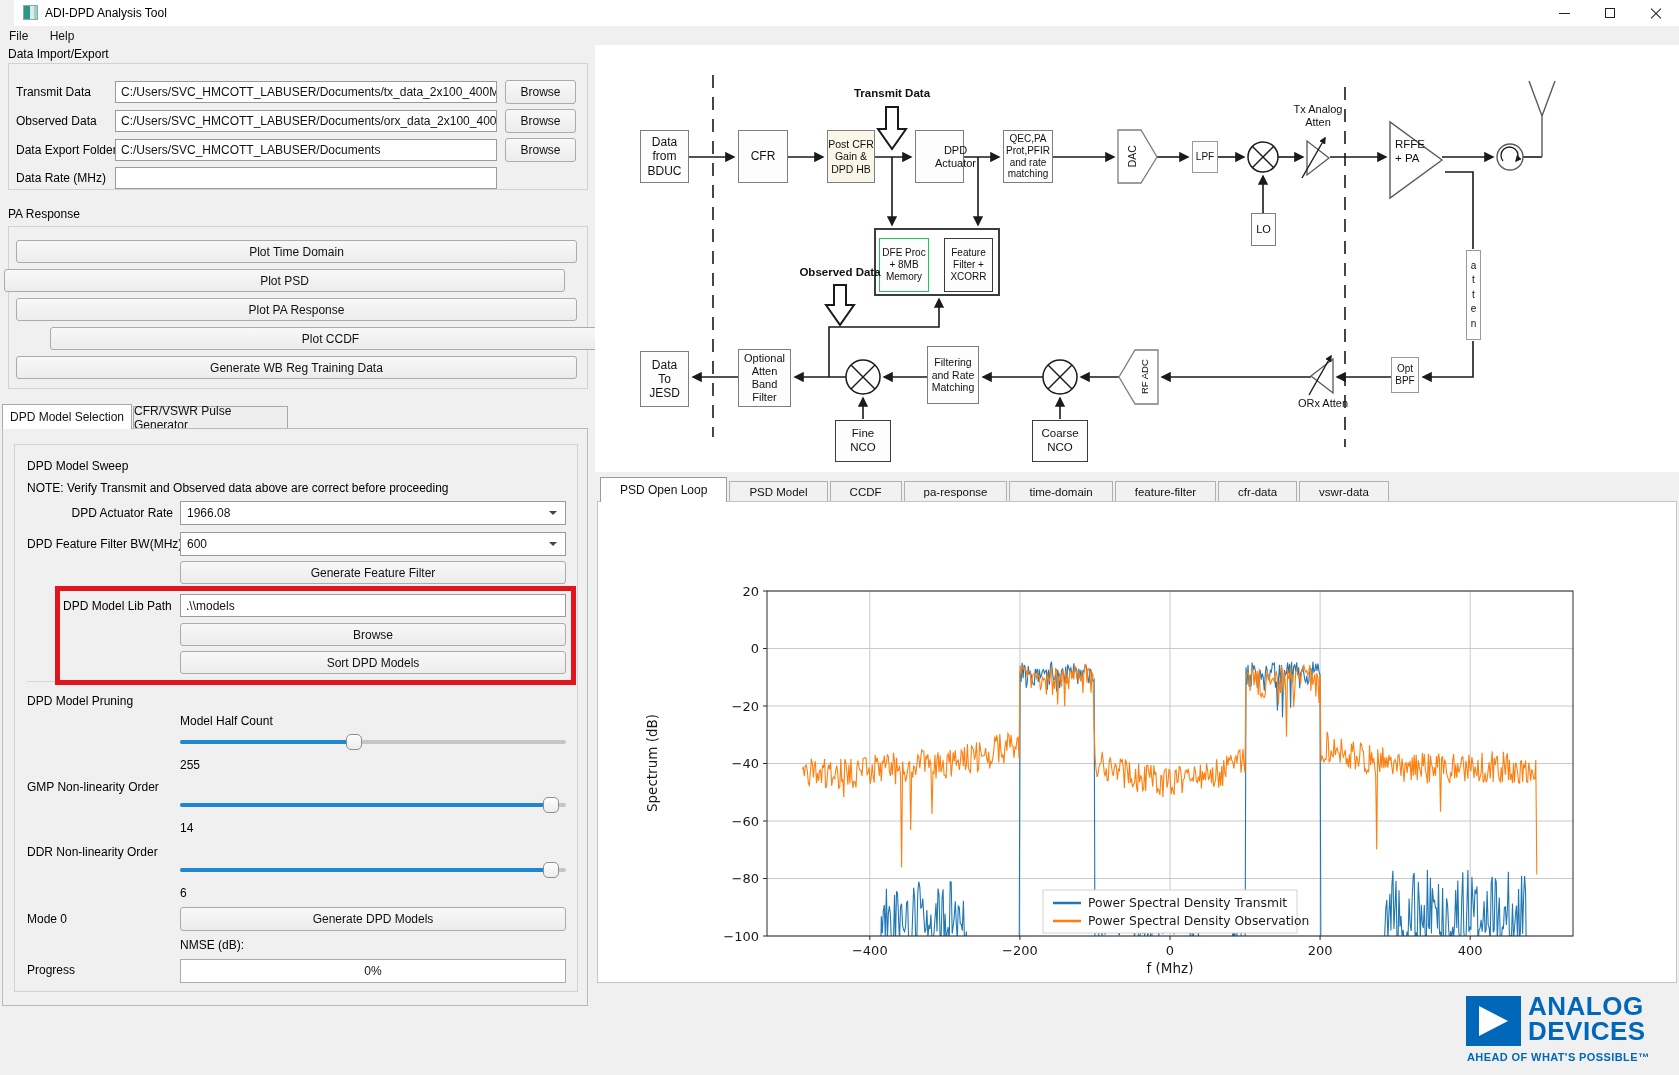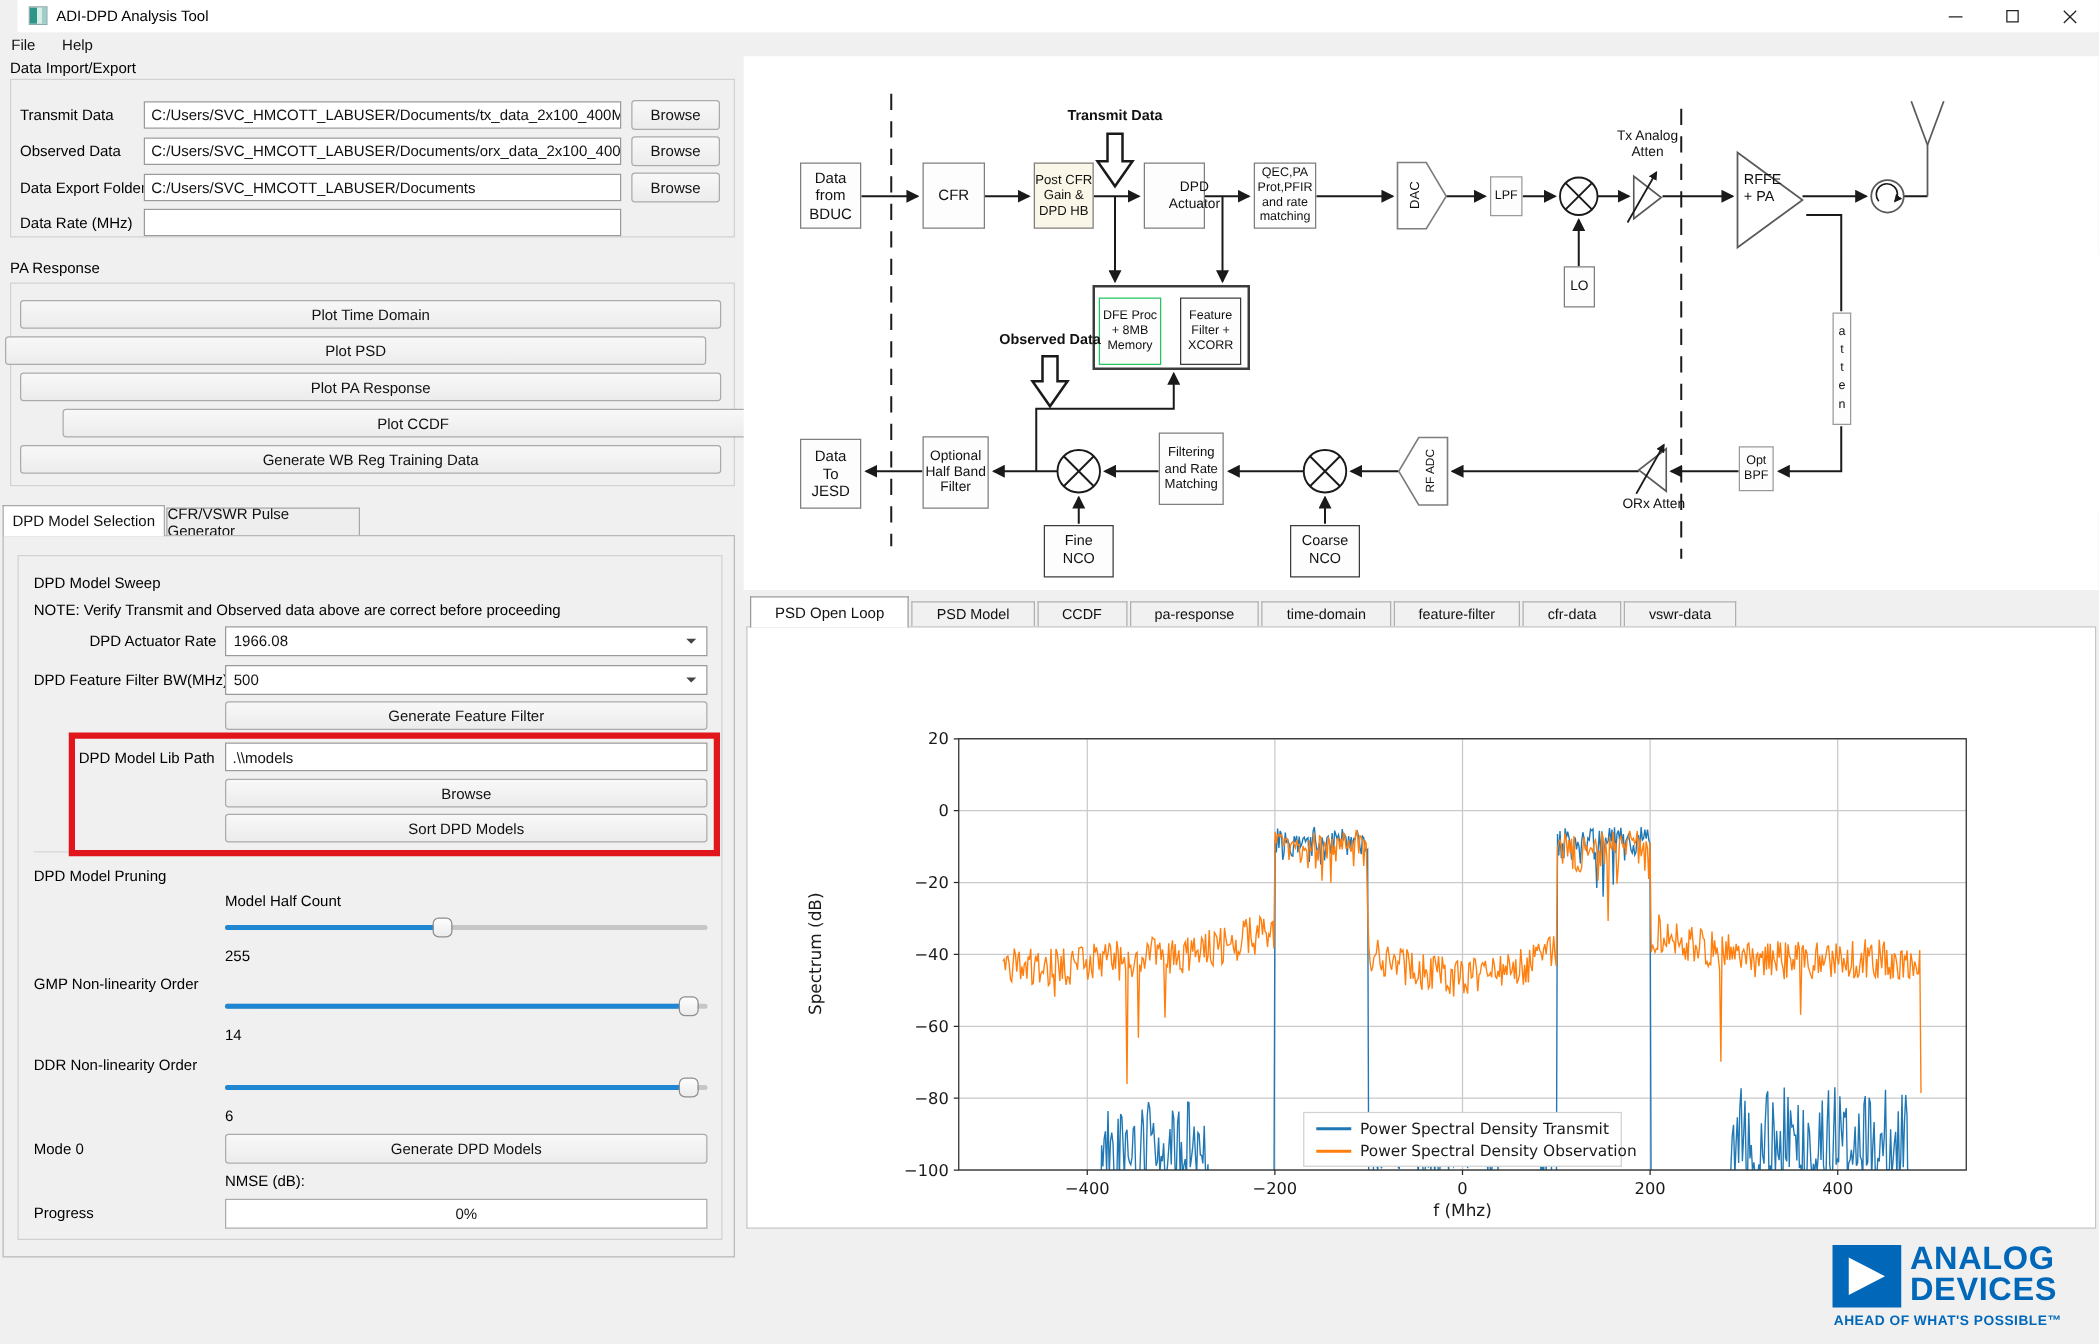--- a/index.html
+++ b/index.html
@@ -124,21 +124,21 @@
 <div class="abs rowlabel" style="left:27px;top:481px;">NOTE: Verify Transmit and Observed data above are correct before proceeding</div>
 
 <div class="abs rowlabel" style="left:27px;top:506px;width:146px;text-align:right;">DPD Actuator Rate</div>
 <div class="abs combo" style="left:180px;top:501px;width:386px;height:24px;">
     <span>1966.08</span>
     <i class="arrow"></i>
   </div>
 
 <div class="abs rowlabel" style="left:27px;top:537px;">DPD Feature Filter BW(MHz)</div>
 <div class="abs combo" style="left:180px;top:532px;width:386px;height:24px;">
-    <span>500</span>
+    <span>600</span>
     <i class="arrow"></i>
   </div>
 
 <div class="abs btn" style="left:180px;top:561px;width:386px;height:23px;">Generate Feature Filter</div>
 
 <div class="abs" id="red-rect"></div>
 <div class="abs rowlabel" style="left:63px;top:599px;">DPD Model Lib Path</div>
 <div class="abs tinput" style="left:180px;top:594px;width:386px;height:23px;">.\\models</div>
 <div class="abs btn" style="left:180px;top:623px;width:386px;height:23px;">Browse</div>
 <div class="abs btn" style="left:180px;top:651px;width:386px;height:23px;">Sort DPD Models</div>
@@ -277,21 +277,21 @@
   <div class="dbox" style="left:408px;top:85px;width:50px;height:53px;font-size:10px;">QEC,PA
 Prot,PFIR
 and rate
 matching</div>
   <div class="dbox" style="left:597px;top:96px;width:26px;height:32px;font-size:10px;border-color:#9a9a9a;">LPF</div>
   <div class="dbox" style="left:656px;top:168px;width:25px;height:33px;font-size:11px;">LO</div>
   <div class="dbox" style="left:45px;top:306px;width:49px;height:56px;font-size:12px;">Data
 To
 JESD</div>
   <div class="dbox" style="left:143px;top:304px;width:53px;height:58px;font-size:11px;">Optional
-Half Band
+Atten Band
 Filter</div>
   <div class="dbox" style="left:240px;top:375px;width:56px;height:42px;font-size:11.5px;border-color:#3c3c3c;">Fine
 NCO</div>
   <div class="dbox" style="left:332px;top:301px;width:52px;height:58px;font-size:10.5px;">Filtering
 and Rate
 Matching</div>
   <div class="dbox" style="left:437px;top:375px;width:56px;height:42px;font-size:11.5px;border-color:#3c3c3c;">Coarse
 NCO</div>
   <div class="dbox" style="left:796px;top:312px;width:28px;height:36px;font-size:10px;border-color:#9a9a9a;">Opt
 BPF</div>

